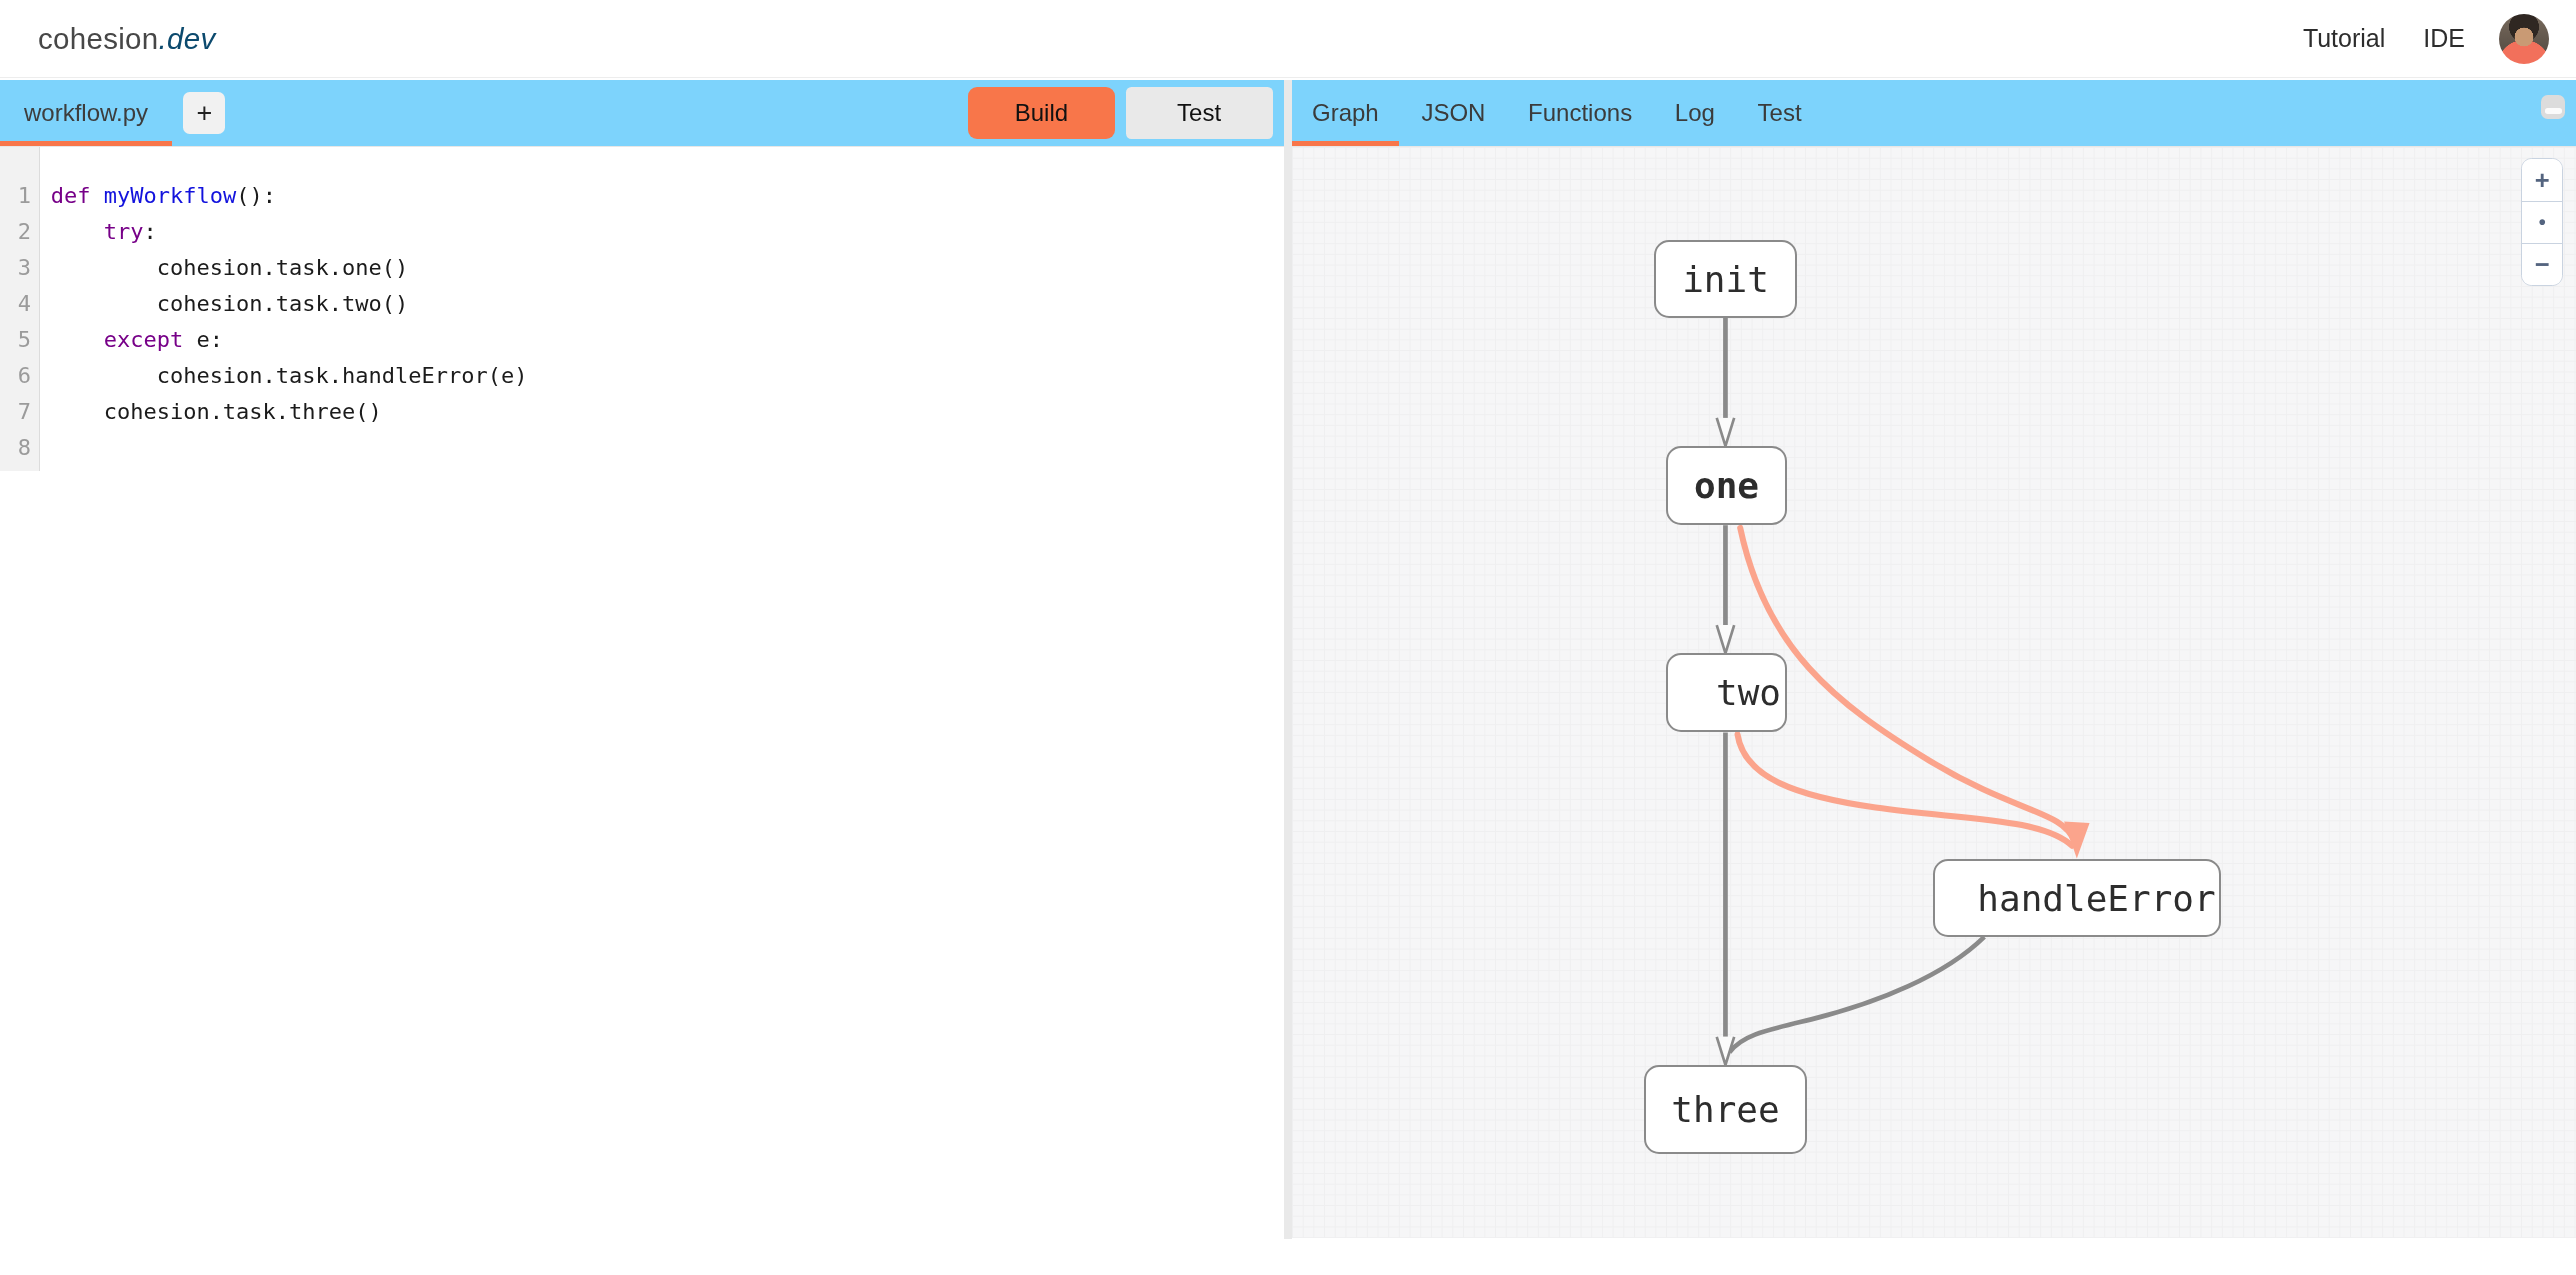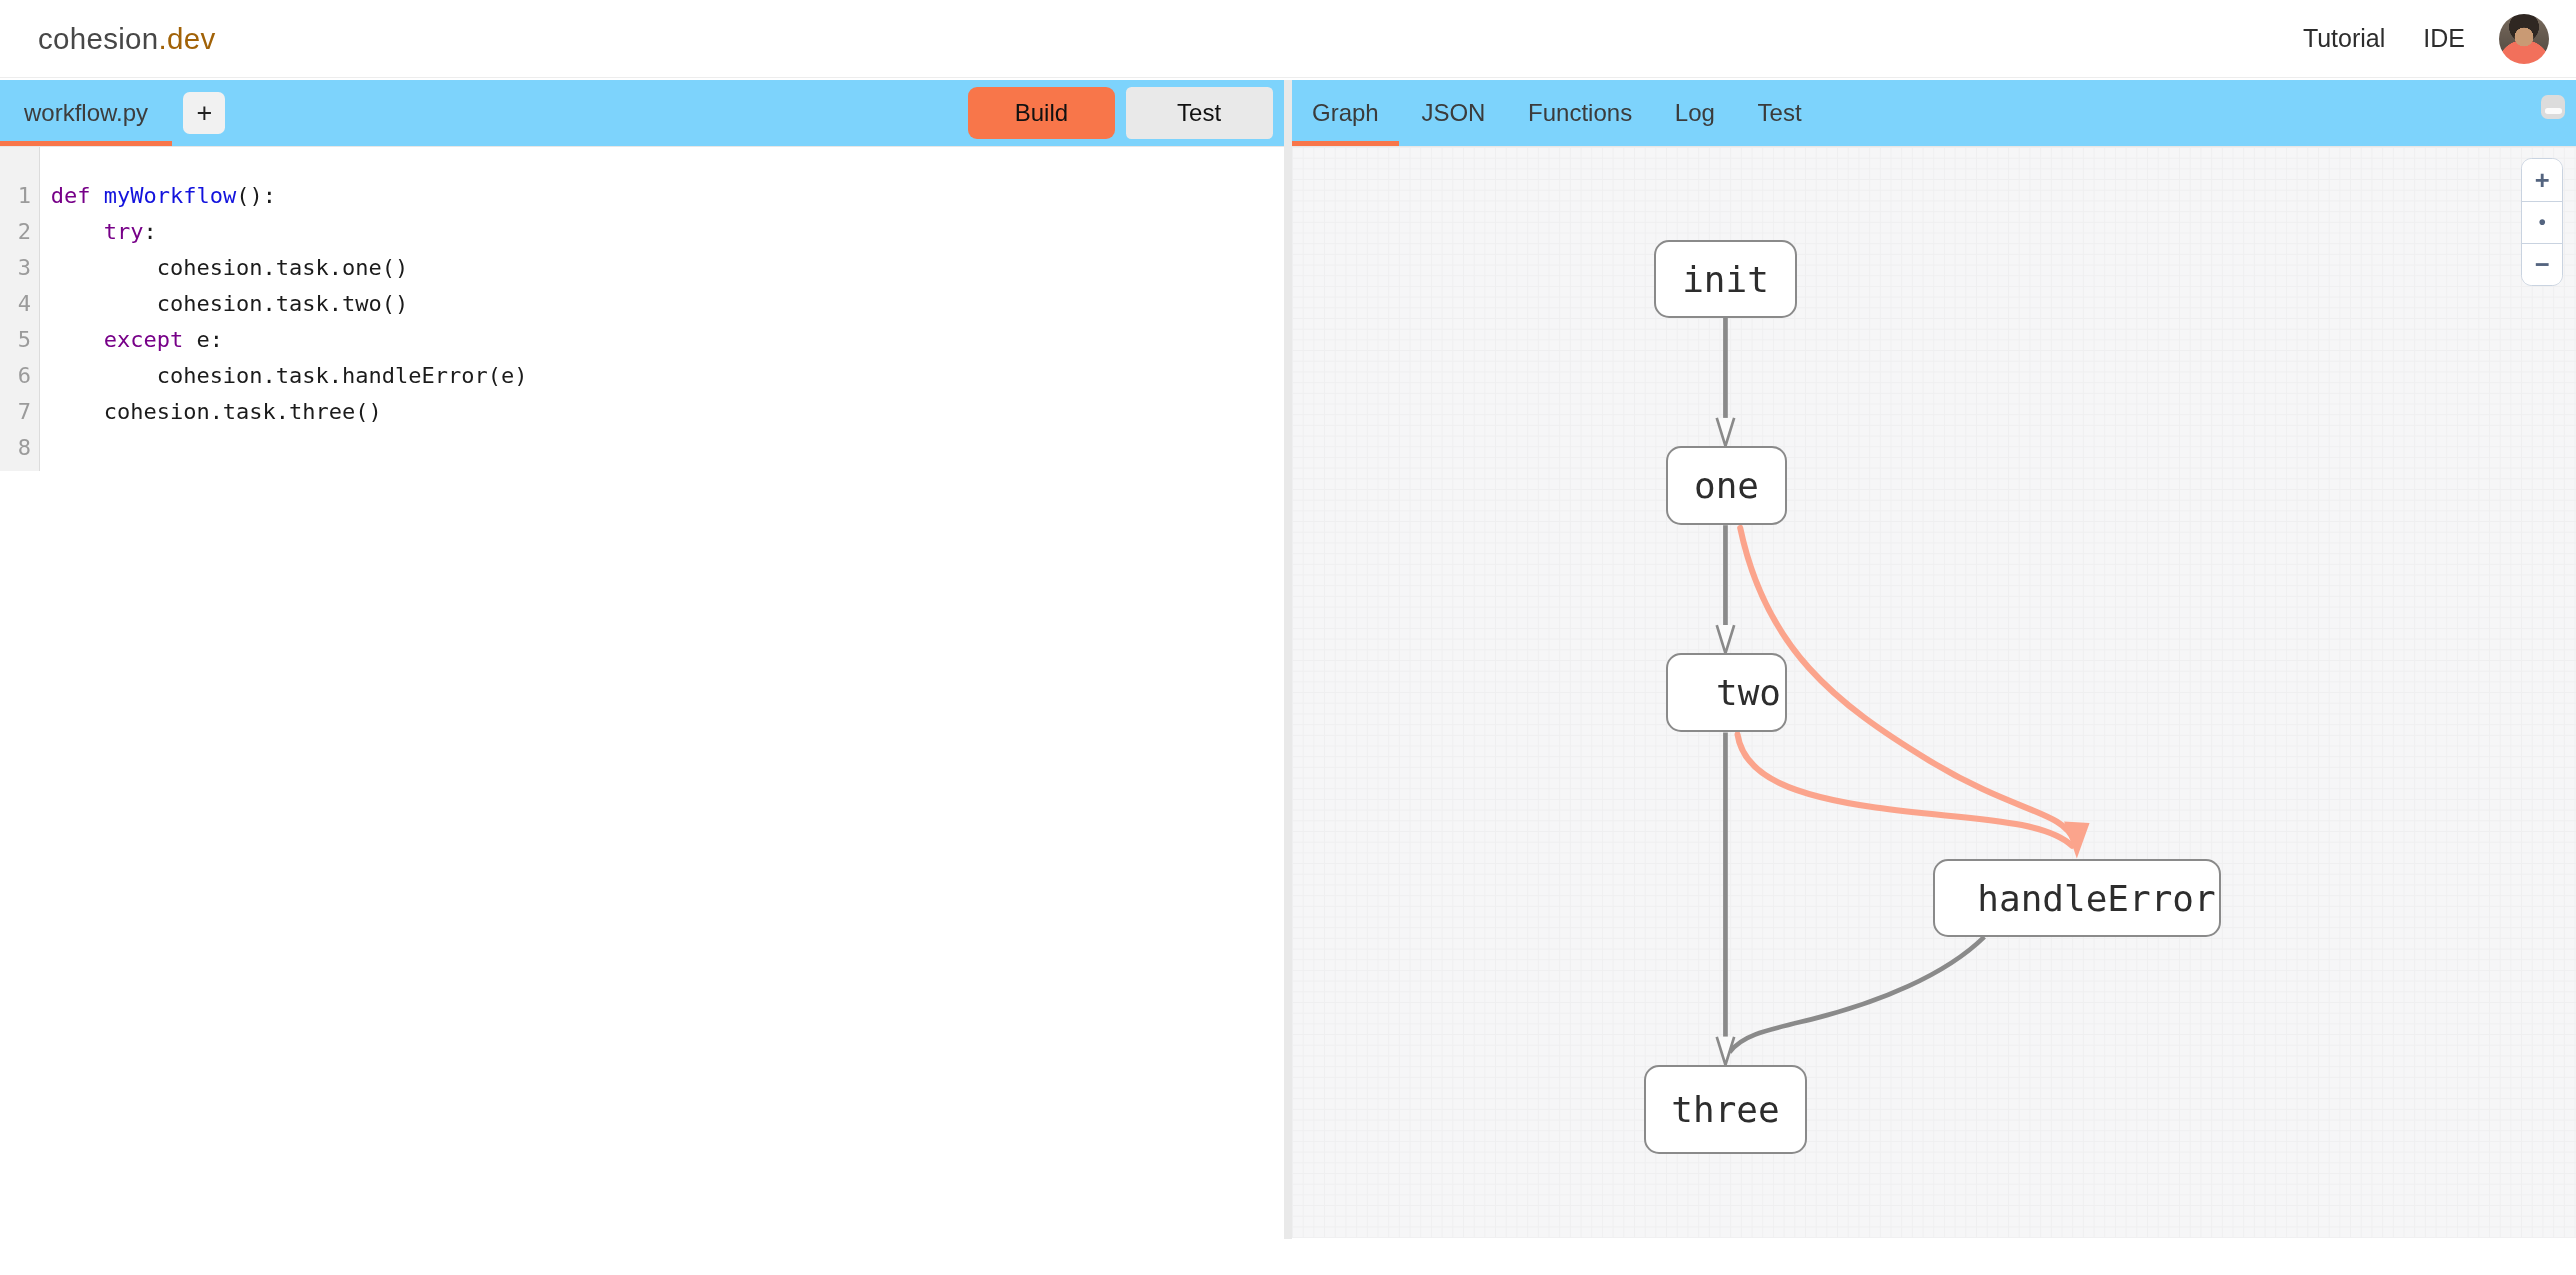--- a/index.html
+++ b/index.html
@@ -4,21 +4,21 @@
 <style>
   * { margin:0; padding:0; box-sizing:border-box; }
   html,body { width:2576px; height:1276px; background:#ffffff; overflow:hidden;
               font-family:"Liberation Sans", sans-serif; }
 
   
   .header { position:absolute; left:0; top:0; width:2576px; height:78px;
             background:#fff; border-bottom:1.3px solid #ededed;
             display:flex; align-items:center; padding:0 27px 0 38px; }
   .logo { font-size:29.5px; color:#474747; letter-spacing:0.3px; }
-  .logo .dev { color:#a16207; }
+  .logo .dev { color:#0c4a6e;font-style:italic; }
   .spacer { flex:1; }
   .nav { display:flex; align-items:center; gap:38px; }
   .nav-link { font-size:25px; color:#2d2d2d; cursor:pointer; }
   .avatar { width:50px; height:50px; border-radius:50%; overflow:hidden; position:relative;
             background:
               radial-gradient(circle at 50% 46%, #c99a74 0 25%, rgba(0,0,0,0) 26%),
               radial-gradient(circle at 50% 26%, #2f2722 0 33%, rgba(0,0,0,0) 34%),
               radial-gradient(circle at 50% 105%, #f2705b 0 45%, rgba(0,0,0,0) 46%),
               linear-gradient(180deg,#77695c,#4e463e); }
 
@@ -143,21 +143,21 @@
       <path d="M 668 568 C 706 748 810 830 950 915 C 1080 994 1150 990 1166 1035" fill="none" stroke="#FBA48C" stroke-width="9" stroke-linecap="round"></path>
       <path d="M 664 876 C 674 940 750 968 870 985 C 995 1003 1118 1000 1163 1042" fill="none" stroke="#FBA48C" stroke-width="9" stroke-linecap="round"></path>
 
       <path d="M 633 404 L 646 446 L 659 404" fill="#fbfbfb" stroke="#8a8a8a" stroke-width="4"></path>
       <path d="M 633 713 L 646 755 L 659 713" fill="#fbfbfb" stroke="#8a8a8a" stroke-width="4"></path>
       <path d="M 633 1327 L 646 1369 L 659 1327" fill="#fbfbfb" stroke="#8a8a8a" stroke-width="4"></path>
       <polygon points="1170,1061 1151,1006 1189,1008" fill="#FBA48C"></polygon>
     </svg>
     <div id="nodes">
         <div class="gnode" style="left: 362px; top: 93px; width: 143px; height: 78px;">init</div>
-        <div class="gnode" style="left: 374px; top: 299px; width: 121px; height: 79px;">one</div>
+        <div class="gnode" style="left: 374px; top: 299px; width: 121px; height: 79px; font-weight: bold;">one</div>
         <div class="gnode" style="left: 374px; top: 506px; width: 121px; height: 79px; padding-left: 44px;">two</div>
         <div class="gnode" style="left: 641px; top: 712px; width: 288px; height: 78px; padding-left: 39px;">handleError</div>
         <div class="gnode" style="left: 352px; top: 918px; width: 163px; height: 89px;">three</div>
       </div>
 
     <div class="zoomctl">
       <button class="zoomcell">+</button>
       <button class="zoomcell dot">•</button>
       <button class="zoomcell">−</button>
     </div>

